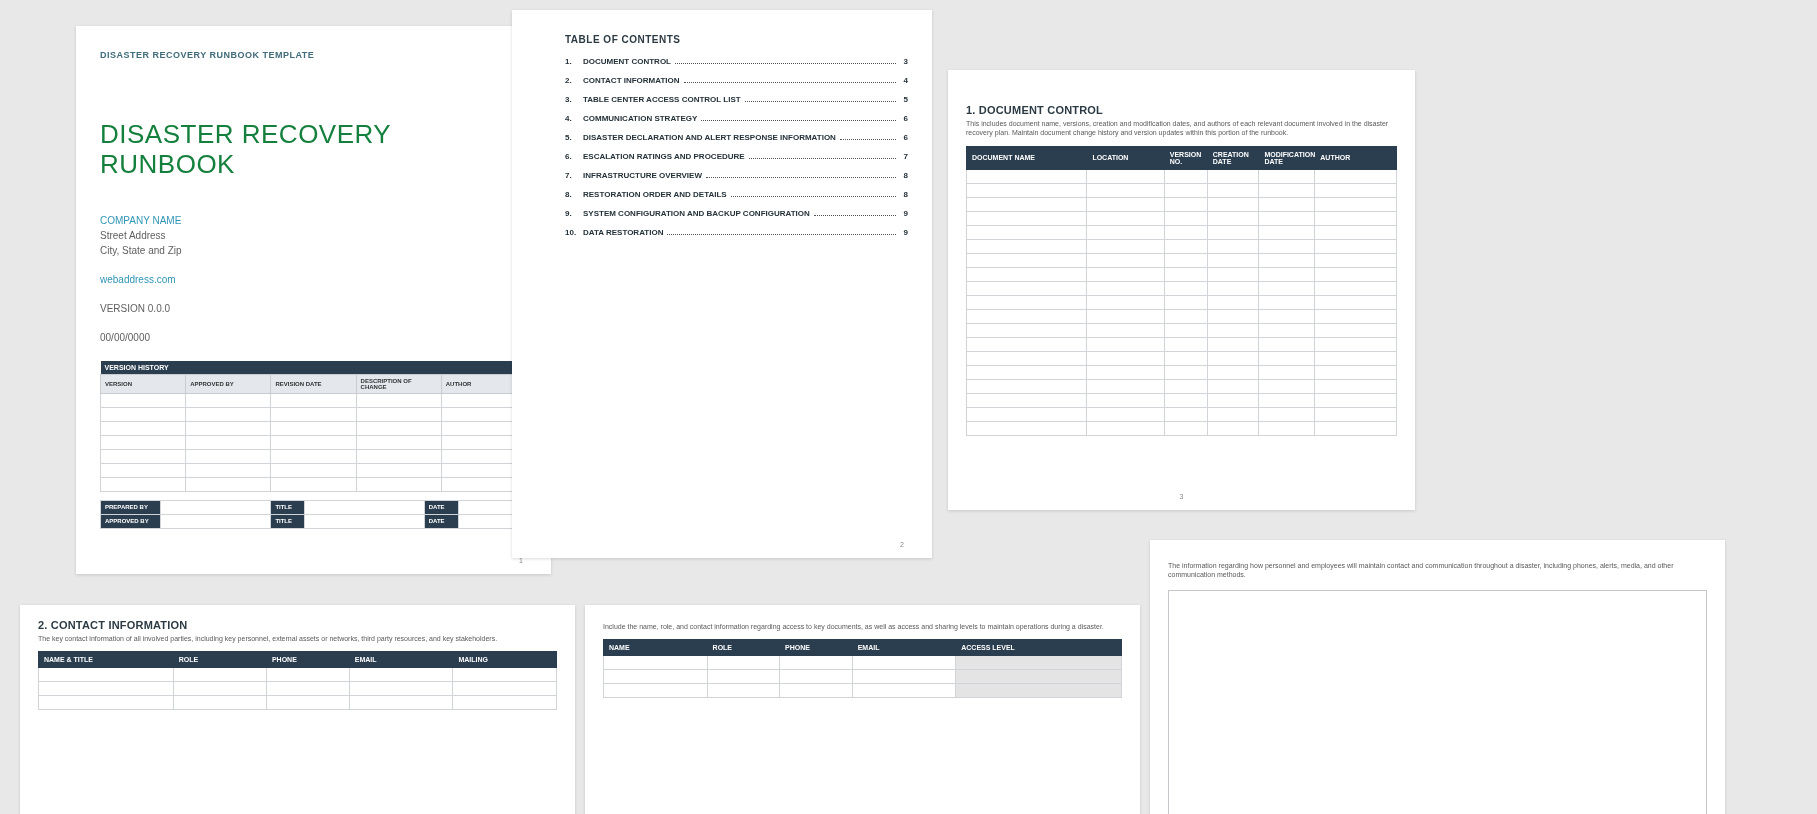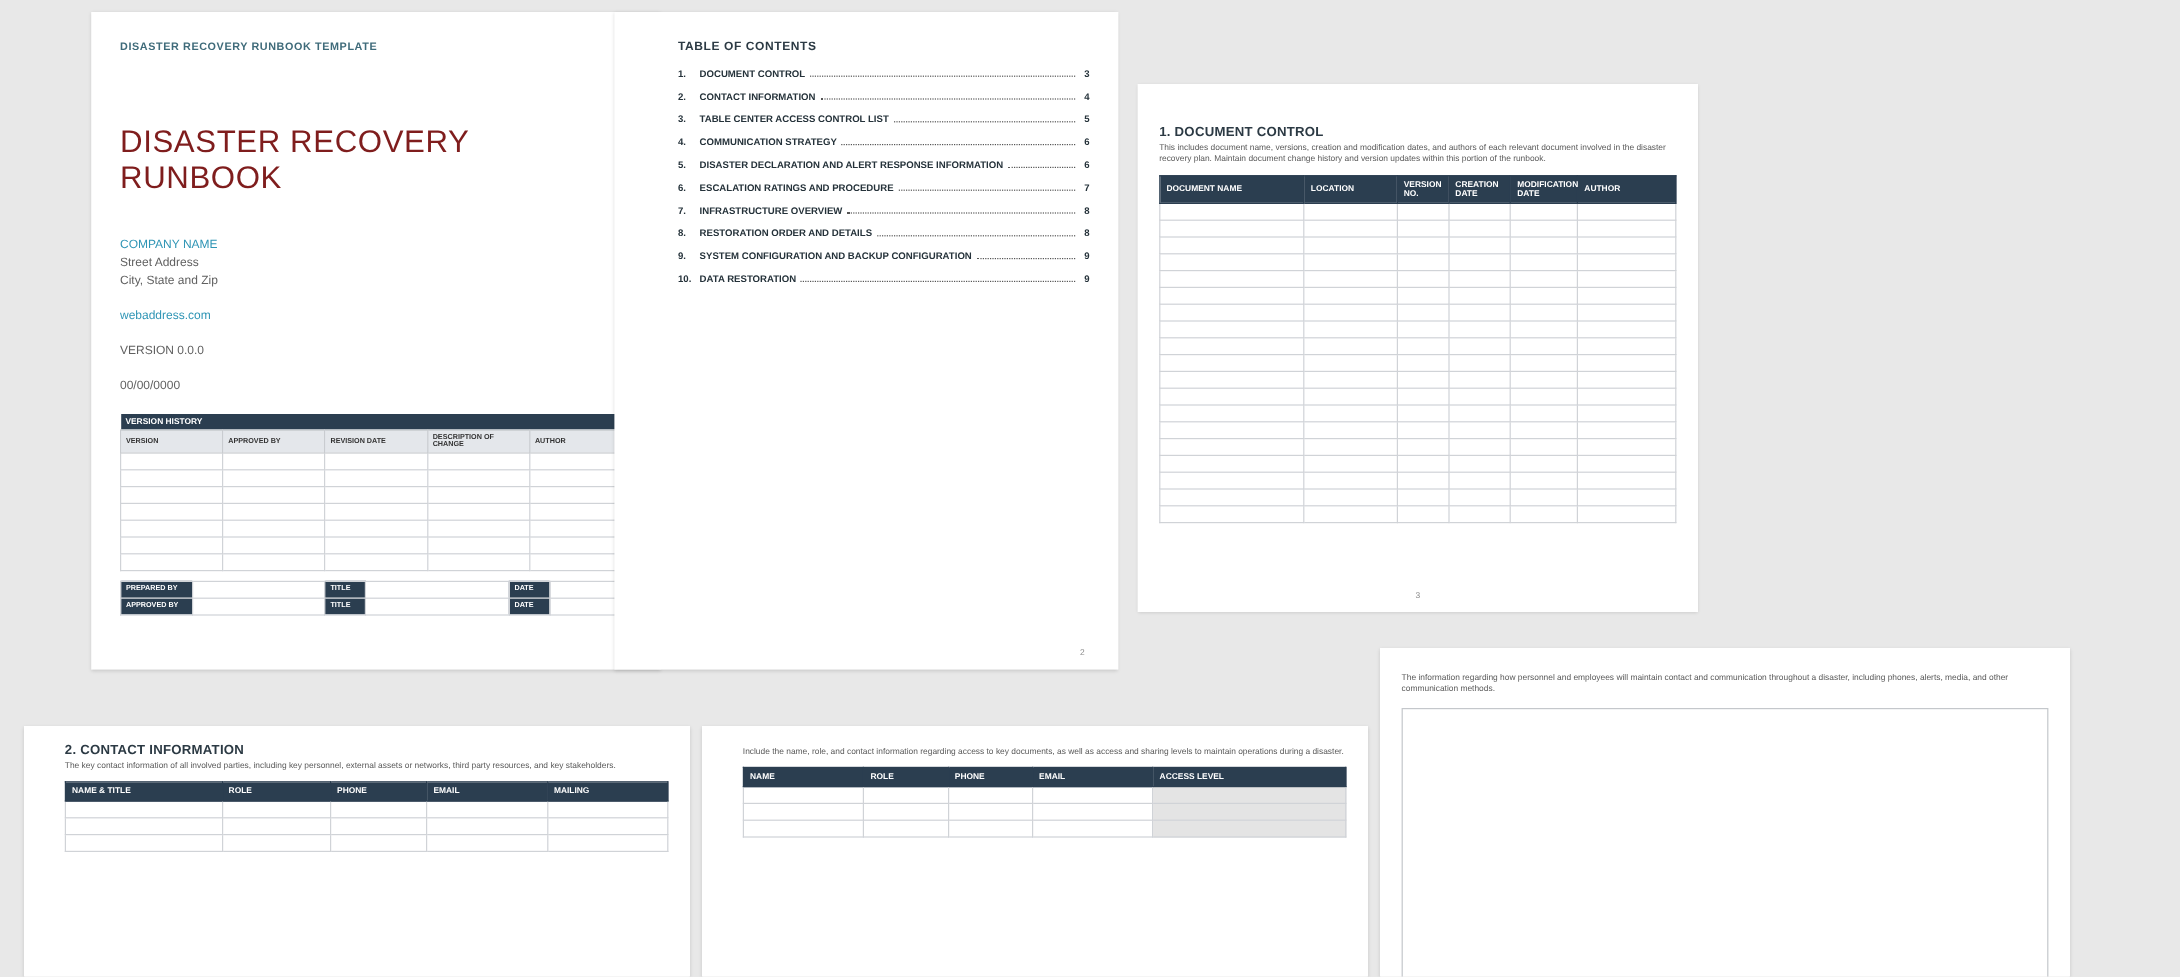--- a/index.html
+++ b/index.html
@@ -1,31 +1,31 @@
 <!DOCTYPE html>
 <html><head>
 <meta charset="utf-8">
 <style>
   * { margin: 0; padding: 0; box-sizing: border-box; }
   html, body { background: #e8e8e8; font-family: Arial, Helvetica, sans-serif; }
   .canvas { width: 1817px; height: 814px; position: relative; background: #e8e8e8; overflow: hidden; }
 
   .page { position: absolute; background: #fff; box-shadow: 0 1px 3px rgba(0,0,0,.15); overflow: hidden; }
-  .page1 { left: 76px; top: 10px;  width: 475px; height: 548px; }
+  .page1 { left: 76px; top: 26px;  width: 475px; height: 548px; }
   .page2 { left: 512px; top: 10px;  width: 420px; height: 548px; padding-left: 29px; }
   .page3 { left: 948px; top: 70px;  width: 467px; height: 440px; }
   
   .page4 { left: 20px;  top: 605px; width: 555px; height: 320px; }
   .page5 { left: 585px; top: 605px; width: 555px; height: 320px; }
   .page6 { left: 1150px; top: 540px; width: 575px; height: 320px; }
 
   .pad { padding: 24px 24px 14px 24px; }
 
   .template-label { font-size: 9px; font-weight: 700; color: #3f6b7a; letter-spacing: .5px; }
-  .doc-title { font-size: 26px; color: #7f1d1d; font-weight: 300; letter-spacing: .5px; margin-top: 60px; line-height: 1.15; }
+  .doc-title { font-size: 26px; color: #15803d; font-weight: 300; letter-spacing: .5px; margin-top: 60px; line-height: 1.15; }
   .blue-small { color: #2f95b5; font-size: 10px; margin-top: 33px; line-height: 1.5; }
   .gray-small { color: #606060; font-size: 10px; line-height: 1.5; }
   .spacer-xs { height: 14px; }
 
   
   .vh-table { width: 100%; border-collapse: collapse; font-size: 7px; margin-top: 4px; table-layout: fixed; }
   .vh-titlebar td { background: #2b3e50; color: #fff; font-weight: 700; padding: 3px 4px; font-size: 7px; }
   .vh-head th { background: #e4e7eb; color: #333; font-weight: 700; font-size: 6px; padding: 3px 4px; border: 1px solid #c9ccd0; text-align: left; }
   .vh-body td { border: 1px solid #d0d3d7; height: 14px; }
 
@@ -53,21 +53,21 @@
 
   
   .dtable { width: 100%; border-collapse: collapse; margin-top: 8px; table-layout: fixed; }
   .dtable th { background: #2b3e50; color: #fff; font-size: 7px; font-weight: 700; text-align: left; padding: 4px 5px; border: 1px solid #2b3e50; }
   .dtable td { border: 1px solid #d0d3d7; height: 14px; font-size: 7px; }
 
   
   .big-box { border: 1px solid #c4c7cb; height: 240px; margin-top: 10px; }
   .page6 .pad { padding: 18px 18px 10px 18px; }
   .page3 .pad { padding: 34px 18px 10px 18px; }
-  .page4 .pad, .page5 .pad { padding: 14px 18px 10px 18px; margin-left: 16px; }
+  .page4 .pad, .page5 .pad { padding: 14px 18px 10px 18px; }
 
   .gray-cell { background: #e4e4e4; }
 </style>
 </head>
 <body>
 <div class="canvas">
 
 <div class="page page1">
   <div class="pad">
     <div class="template-label">DISASTER RECOVERY RUNBOOK TEMPLATE</div>

